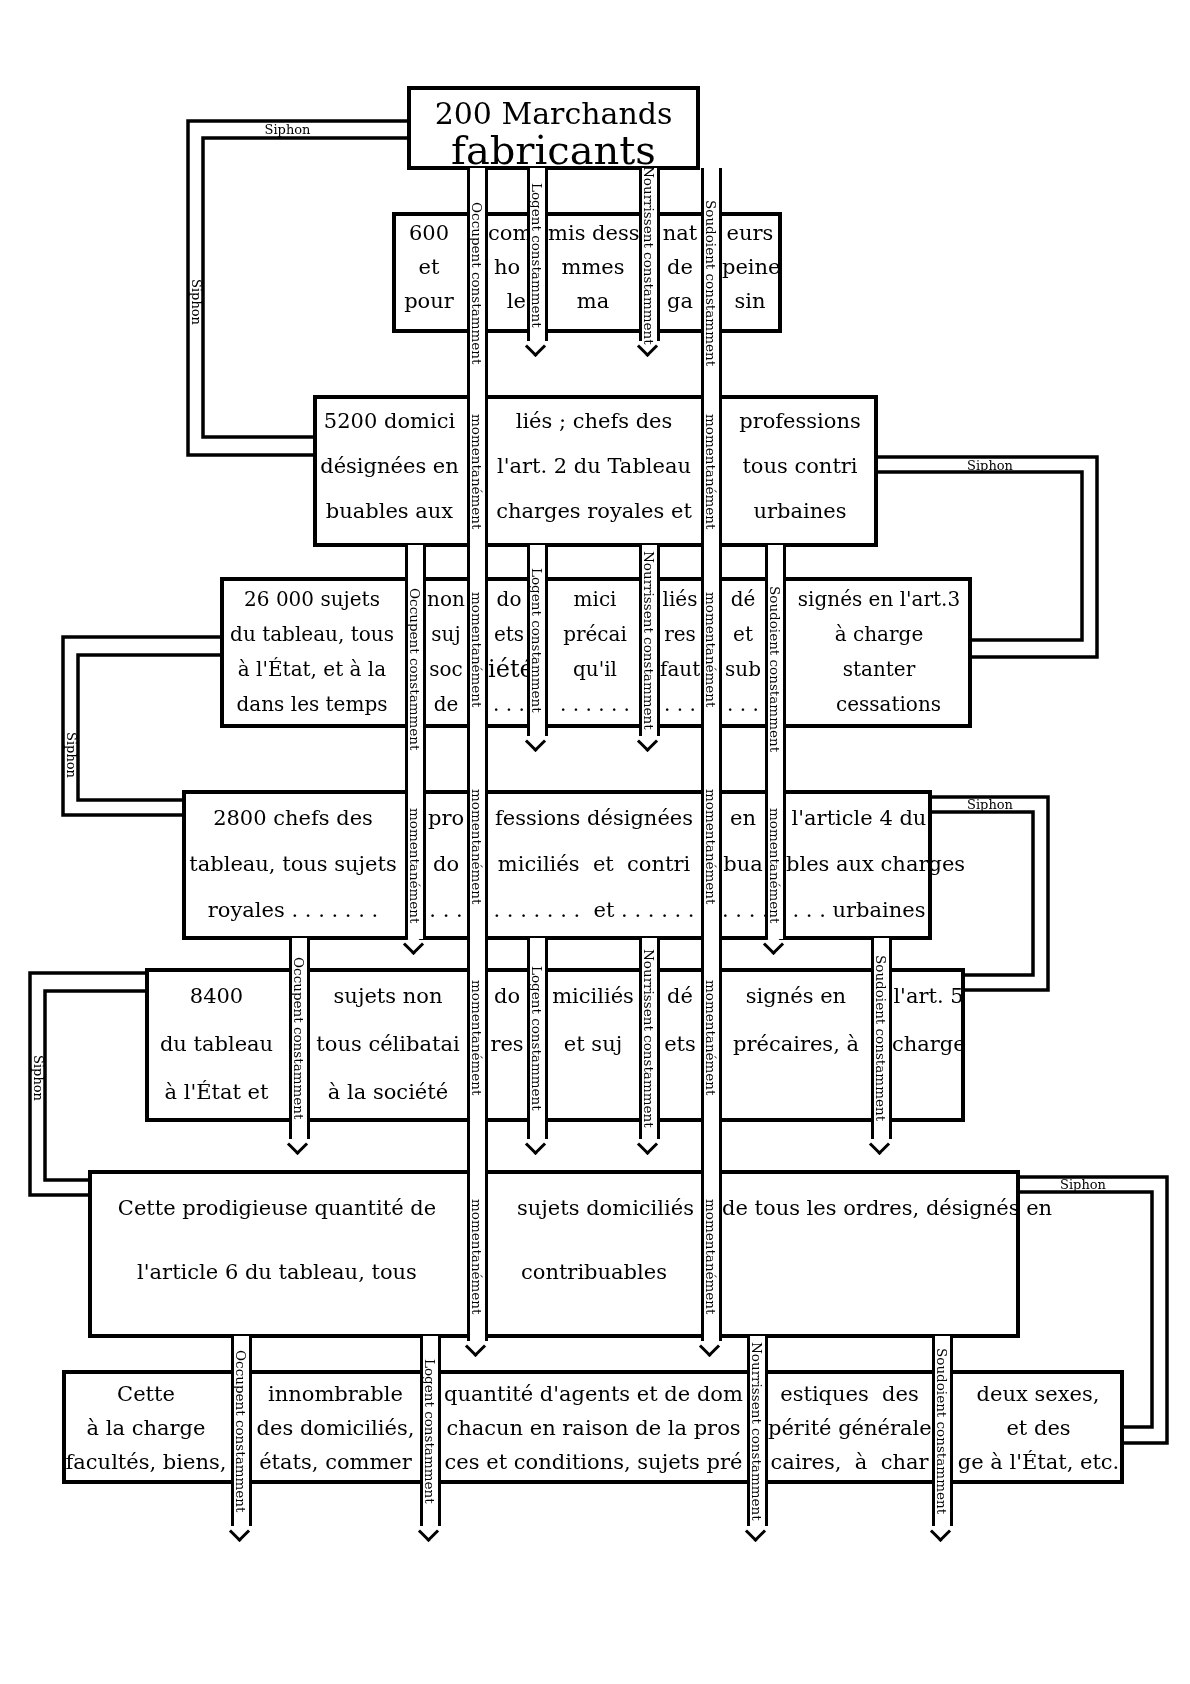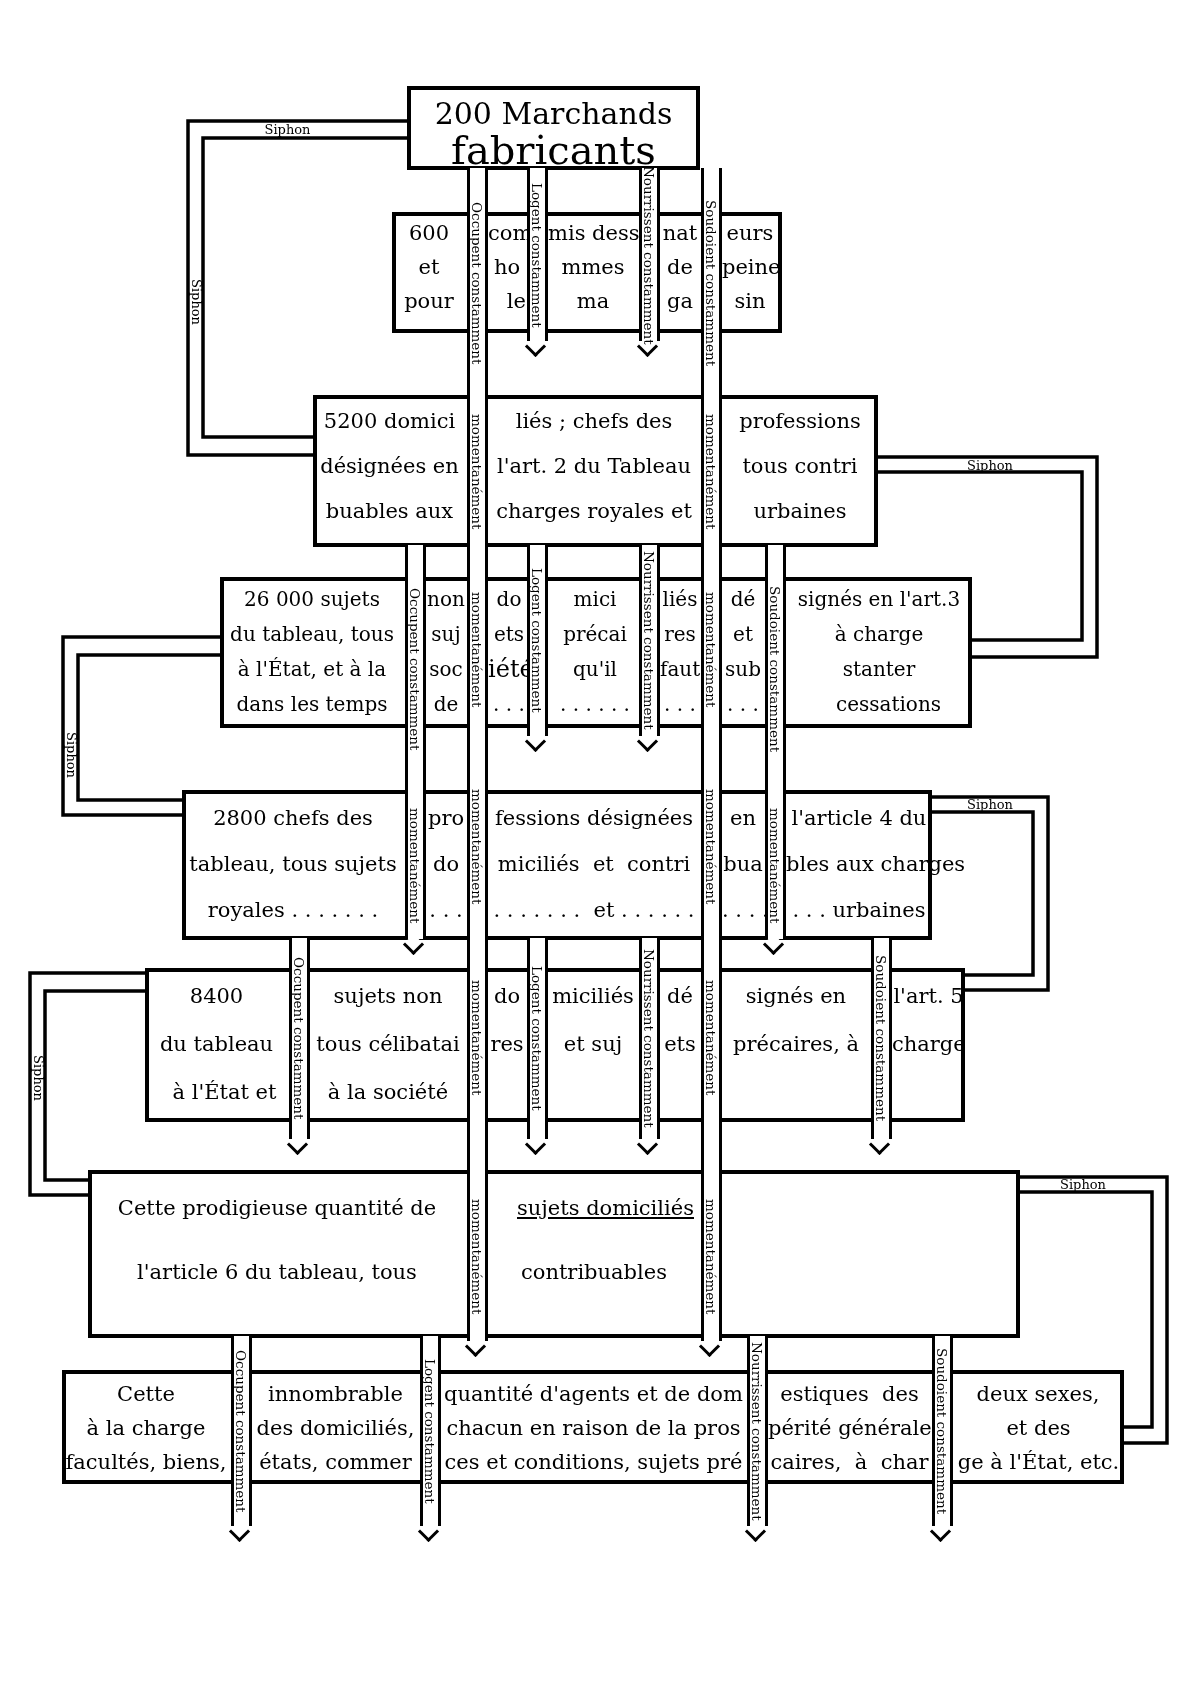--- a/index.html
+++ b/index.html
@@ -117,25 +117,26 @@
     <div class="cell" style="left: 660px; top: 981px; width: 40px; height: 30px; line-height: 30px; font-size: 21px;">dé</div>
     <div class="cell" style="left: 722px; top: 981px; width: 148px; height: 30px; line-height: 30px; font-size: 21px;">signés en</div>
     <div class="cell" style="left: 892px; top: 981px; width: 73px; height: 30px; line-height: 30px; font-size: 21px;">l'art. 5</div>
     <div class="cell" style="left: 145px; top: 1029px; width: 143px; height: 30px; line-height: 30px; font-size: 21px;">du tableau</div>
     <div class="cell" style="left: 310px; top: 1029px; width: 156px; height: 30px; line-height: 30px; font-size: 21px;">tous célibatai</div>
     <div class="cell" style="left: 488px; top: 1029px; width: 38px; height: 30px; line-height: 30px; font-size: 21px;">res</div>
     <div class="cell" style="left: 548px; top: 1029px; width: 90px; height: 30px; line-height: 30px; font-size: 21px;">et suj</div>
     <div class="cell" style="left: 660px; top: 1029px; width: 40px; height: 30px; line-height: 30px; font-size: 21px;">ets</div>
     <div class="cell" style="left: 722px; top: 1029px; width: 148px; height: 30px; line-height: 30px; font-size: 21px;">précaires, à</div>
     <div class="cell" style="left: 892px; top: 1029px; width: 73px; height: 30px; line-height: 30px; font-size: 21px;">charge</div>
-    <div class="cell" style="left: 145px; top: 1077px; width: 143px; height: 30px; line-height: 30px; font-size: 21px; padding-left: 8px;">à l'État et</div>
+    <div class="cell" style="left: 145px; top: 1077px; width: 143px; height: 30px; line-height: 30px; font-size: 21px;">à l'État et</div>
     <div class="cell" style="left: 310px; top: 1077px; width: 156px; height: 30px; line-height: 30px; font-size: 21px;">à la société</div>
     <div class="box" style="left: 88px; top: 1170px; width: 932px; height: 168px;"></div>
     <div class="cell" style="left: 88px; top: 1193px; width: 378px; height: 30px; line-height: 30px; font-size: 21px;">Cette prodigieuse quantité de</div>
-    <div class="cell" style="left: 488px; top: 1193px; width: 235px; height: 30px; line-height: 30px; font-size: 21px; text-decoration: underline;">sujets domiciliés</div>
+    <div class="cell" style="left: 488px; top: 1193px; width: 235px; height: 30px; line-height: 30px; font-size: 21px;">sujets domiciliés</div>
+    <div class="cell" style="left: 722px; top: 1193px; width: 298px; height: 30px; line-height: 30px; font-size: 21px;">de tous les ordres, désignés en</div>
     <div class="cell" style="left: 88px; top: 1257px; width: 378px; height: 30px; line-height: 30px; font-size: 21px;">l'article 6 du tableau, tous</div>
     <div class="cell" style="left: 488px; top: 1257px; width: 212px; height: 30px; line-height: 30px; font-size: 21px;">contribuables</div>
     <div class="box" style="left: 62px; top: 1370px; width: 1062px; height: 114px;"></div>
     <div class="cell" style="left: 62px; top: 1379px; width: 168px; height: 30px; line-height: 30px; font-size: 21px;">Cette</div>
     <div class="cell" style="left: 252px; top: 1379px; width: 167px; height: 30px; line-height: 30px; font-size: 21px;">innombrable</div>
     <div class="cell" style="left: 441px; top: 1379px; width: 305px; height: 30px; line-height: 30px; font-size: 21px;">quantité d'agents et de dom</div>
     <div class="cell" style="left: 768px; top: 1379px; width: 163px; height: 30px; line-height: 30px; font-size: 21px;">estiques  des</div>
     <div class="cell" style="left: 953px; top: 1379px; width: 170px; height: 30px; line-height: 30px; font-size: 21px;">deux sexes,</div>
     <div class="cell" style="left: 62px; top: 1413px; width: 168px; height: 30px; line-height: 30px; font-size: 21px;">à la charge</div>
     <div class="cell" style="left: 252px; top: 1413px; width: 167px; height: 30px; line-height: 30px; font-size: 21px;">des domiciliés,</div>

